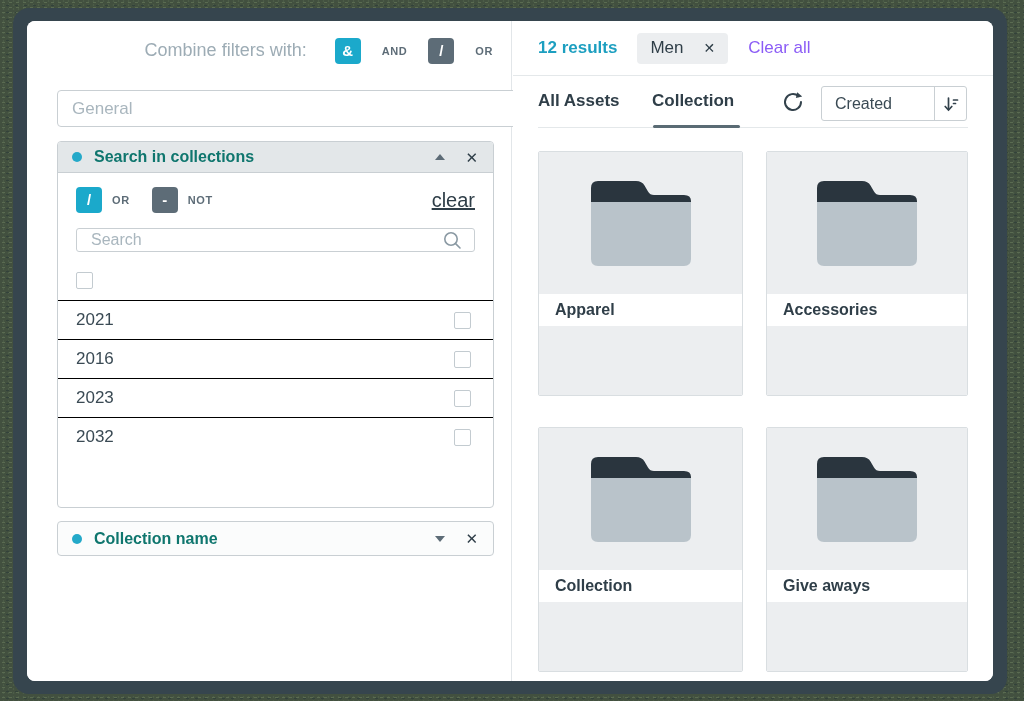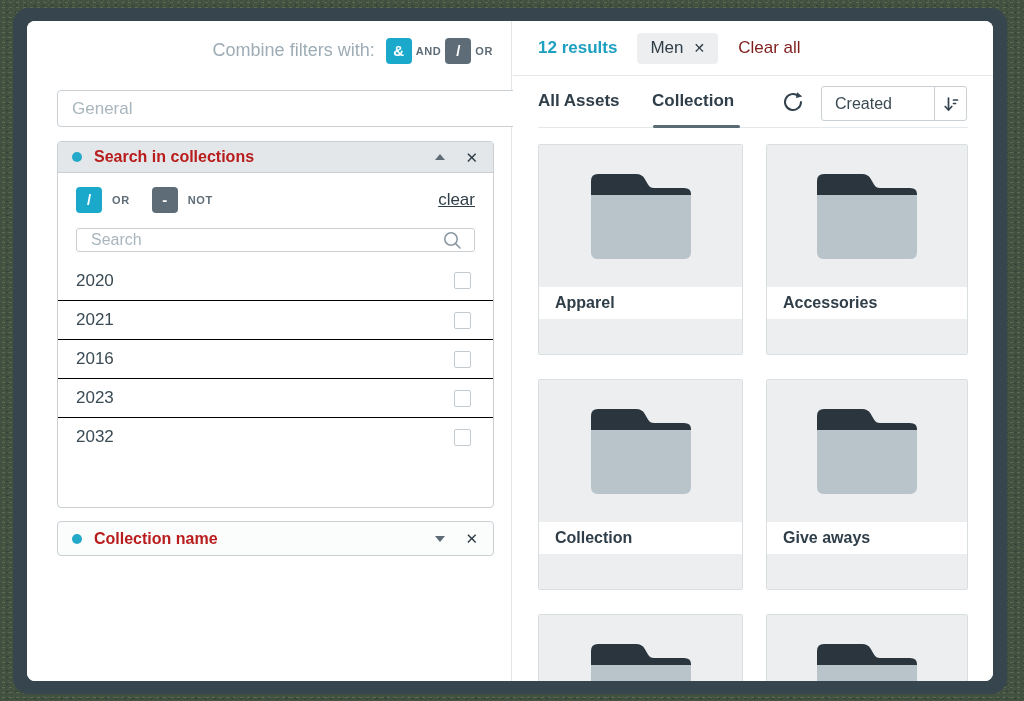--- a/index.html
+++ b/index.html
@@ -26,21 +26,21 @@
     background:#ffffff; border-radius:8px; overflow:hidden;
   }
 
   
   .left-panel {
     position:absolute; left:0; top:0; bottom:0; width:485px;
     border-right:1px solid #e2e6e9; background:#fff;
   }
   .combine-row {
     position:absolute; top:16px; right:18px; height:27px;
-    display:flex; align-items:center; gap:4px;
+    display:flex; align-items:center; gap:21px;
   }
   .combine-label { font-size:18px; color:#9dacb5; margin-right:7px; }
   .op-btn {
     width:26px; height:26px; border:none; border-radius:4px;
     color:#fff; font-size:15px; font-weight:700; line-height:26px; text-align:center;
     display:inline-block; cursor:pointer;
   }
   .op-btn.teal { background:#1ba9cb; }
   .op-btn.slate { background:#5d6c77; }
   .op-word { font-size:11px; font-weight:700; color:#5d6c77; letter-spacing:0.6px; }
@@ -62,27 +62,27 @@
 
   .panel-header {
     height:31px; display:flex; align-items:center;
     background:#e3e7e9; border-bottom:1px solid #c9cfd3;
     border-radius:3px 3px 0 0; padding:0 15px 0 14px; cursor:pointer;
   }
   .panel-collection-name .panel-header {
     background:transparent; border-bottom:none; height:33px; border-radius:3px;
   }
   .teal-dot { width:10px; height:10px; border-radius:50%; background:#24a9c9; flex:0 0 auto; }
-  .panel-title { font-size:16px; font-weight:700; color:#b91c1c; margin-left:12px; flex:1 1 auto; }
+  .panel-title { font-size:16px; font-weight:700; color:#0f766e; margin-left:12px; flex:1 1 auto; }
   .tri-up { width:0; height:0; border-left:5px solid transparent; border-right:5px solid transparent; border-bottom:6px solid #5d6c77; margin-right:20px; cursor:pointer; }
   .tri-down { width:0; height:0; border-left:5px solid transparent; border-right:5px solid transparent; border-top:6px solid #5d6c77; margin-right:20px; cursor:pointer; }
   .close-x { font-size:15px; color:#2f3e48; cursor:pointer; line-height:1; }
 
   .oprow { display:flex; align-items:center; gap:10px; margin:14px 18px 0 18px; height:26px; }
-  .clear-link { margin-left:auto; font-size:17px; color:#2f3e48; text-decoration:underline; cursor:pointer; }
+  .clear-link { margin-left:auto; font-size:20px; color:#2f3e48; text-decoration:underline; cursor:pointer; }
 
   .scope-select {
     margin:15px 18px 0 18px; height:24px; border:1px solid #c9cfd3; border-radius:3px;
     display:flex; align-items:center; padding:0 12px 0 10px; cursor:pointer;
   }
   .scope-select .value { font-size:15px; color:#3a4a54; flex:1; }
 
   .mini-search {
     margin:15px 18px 0 18px; height:24px; border:1px solid #c9cfd3; border-radius:3px;
     display:flex; align-items:center; padding:0 12px 0 2px;
@@ -106,25 +106,25 @@
 
   
   .right-panel { position:absolute; left:486px; right:0; top:0; bottom:0; background:#fff; }
   .results-bar {
     position:absolute; left:0; right:8px; top:0; height:54px;
     display:flex; align-items:center; padding-left:25px; gap:20px;
   }
   .results-count { font-size:17px; font-weight:700; color:#1d9fc0; }
   .chip {
     height:31px; background:#eceef0; border-radius:4px;
-    display:flex; align-items:center; gap:10px; padding:0 13px; cursor:pointer;
+    display:flex; align-items:center; gap:20px; padding:0 13px; cursor:pointer;
   }
   .chip-label { font-size:17px; color:#2f3e48; }
   .chip .close-x { font-size:14px; }
-  .clear-all { font-size:17px; color:#7f1d1d; cursor:pointer; }
+  .clear-all { font-size:17px; color:#8b5cf6; cursor:pointer; }
   .bar-divider { position:absolute; left:0; right:0; top:54px; height:1px; background:#e4e8ea; }
 
   .tab { position:absolute; top:70px; font-size:17px; font-weight:700; color:#2f3e48; cursor:pointer; }
   .tab-all { left:25px; }
   .tab-collection { left:139px; }
   .tab-underline { position:absolute; left:140px; top:104px; width:87px; height:3px; background:#5a6b74; border-radius:2px; }
   .tabs-baseline { position:absolute; left:25px; top:106px; width:430px; height:1px; background:#e4e8ea; }
 
   .refresh-btn { position:absolute; left:267px; top:68px; width:28px; height:28px; cursor:pointer; }
   .sort-box {
@@ -132,22 +132,22 @@
     border:1px solid #c9cfd3; border-radius:3px; display:flex; align-items:stretch; background:#fff;
   }
   .sort-value { flex:1; display:flex; align-items:center; padding-left:13px; font-size:16px; color:#3a4a54; cursor:pointer; }
   .sort-icon-cell { width:32px; border-left:1px solid #c9cfd3; display:flex; align-items:center; justify-content:center; cursor:pointer; }
 
   .folder-grid {
     position:absolute; left:25px; top:123px; width:430px;
     display:grid; grid-template-columns:205px 202px; column-gap:23px; row-gap:24px;
   }
   .folder-card {
-    height:211px; border:1px solid #d9dee1; border-radius:2px; background:#fff;
-    display:flex; flex-direction:column; overflow:hidden; cursor:pointer;
+    height:245px; border:1px solid #d9dee1; border-radius:2px; background:#fff;
+    display:flex; flex-direction:column; overflow:hidden; cursor:pointer;margin-top:7px;
   }
   .card-thumb { height:142px; background:#eceef0; display:flex; justify-content:center; }
   .card-thumb svg { margin-top:29px; }
   .card-label {
     height:32px; background:#fff; display:flex; align-items:center;
     padding-left:16px; font-size:16px; font-weight:700; color:#2f3e48;
   }
   .card-footer { flex:1; background:#eceef0; }
 
   .folder-tab-fill { fill:#2a353e; }
@@ -194,21 +194,20 @@
         <div class="mini-search">
           <input value="" placeholder="Search" style="">
           <svg width="20" height="20" viewBox="0 0 20 20">
             <circle class="stroke-gray" cx="9" cy="9" r="6.2"></circle>
             <line class="stroke-gray" x1="13.6" y1="13.6" x2="18" y2="18"></line>
           </svg>
         </div>
 
         <div class="year-list">
           <div class="year-row">
-            <span class="year-label">2020</span>
             <span class="checkbox"></span>
           </div>
           <div class="year-row">
             <span class="year-label">2021</span>
             <span class="checkbox"></span>
           </div>
           <div class="year-row">
             <span class="year-label">2016</span>
             <span class="checkbox"></span>
           </div>

